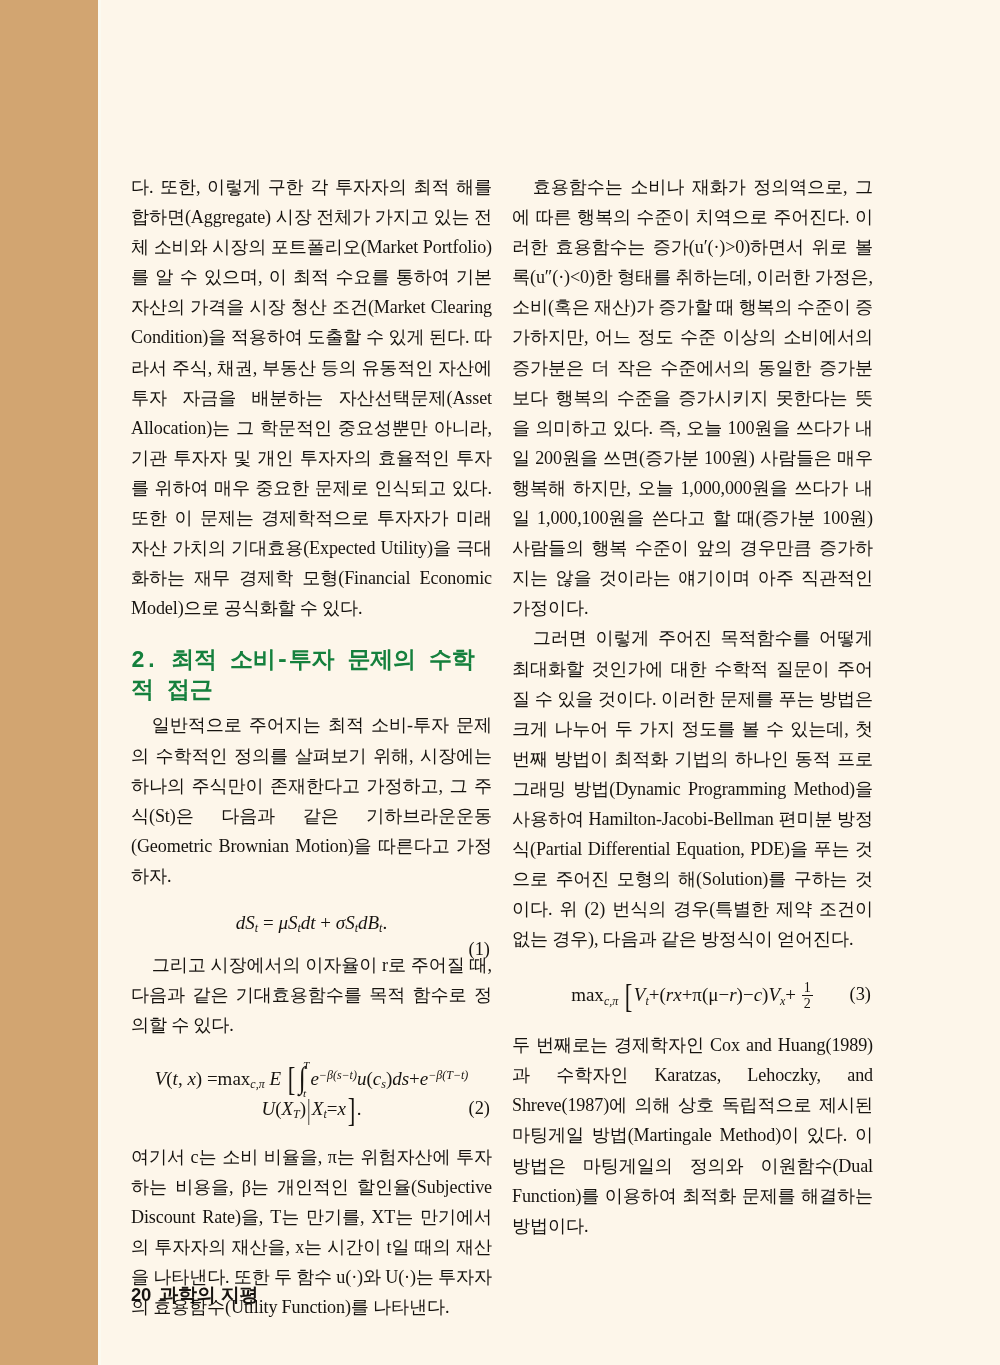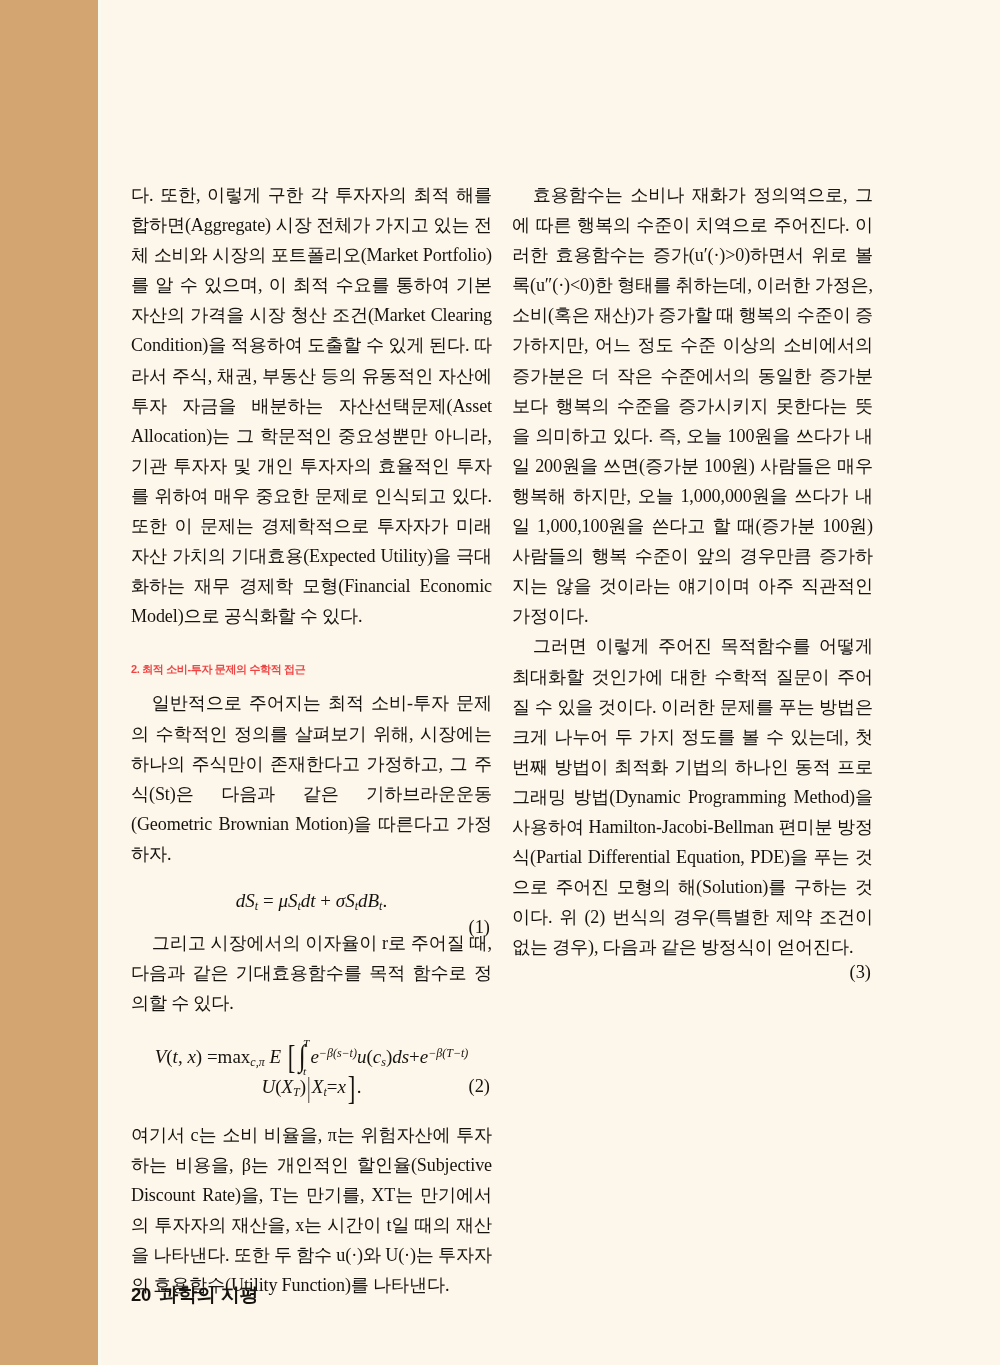--- a/index.html
+++ b/index.html
@@ -44,21 +44,21 @@
   #content {
     position: absolute;
     left: 131px;
     top: 172px;
     width: 742px;
     height: 1080px;
   }
 
   .col {
     position: absolute;
-    top: 8px;
+    top: 0;
     width: 361px;
   }
   #col-left  { left: 0; }
   #col-right { left: 381px; }
 
   p.para {
     margin: 0;
     font-size: 18.1px;
     line-height: 30.1px;
     color: #16130f;
@@ -66,25 +66,25 @@
     text-justify: inter-character;
     letter-spacing: -0.12px;
     word-spacing: -0.2px;
   }
   p.indent { text-indent: 1.15em; }
   p.para + p.para { margin-top: 0; }
 
   
   h2.section-head {
     margin: 23px 0 4px 0;
-    font-family: Liberation Sans, sans-serif;
-    font-size: 11px;
+    font-family: Liberation Mono, monospace;
+    font-size: 23px;
     line-height: 30px;
     font-weight: bold;
-    color: #ef4444;
+    color: #15803d;
     letter-spacing: -0.35px;
   }
 
   
   .eq-block {
     position: relative;
     margin: 18px 0 14px 0;
     font-size: 19px;
     line-height: 27px;
     color: #16130f;
@@ -201,23 +201,25 @@
       <p class="para" style="margin-top:18px;">여기서 c는 소비 비율을, π는 위험자산에 투자하는 비용을, β는 개인적인 할인율(Subjective Discount Rate)을, T는 만기를, XT는 만기에서의 투자자의 재산을, x는 시간이 t일 때의 재산을 나타낸다. 또한 두 함수 u(·)와 U(·)는 투자자의 효용함수(Utility Function)를 나타낸다.</p>
     </div>
 
     <div class="col" id="col-right">
 
       <p class="para indent">효용함수는 소비나 재화가 정의역으로, 그에 따른 행복의 수준이 치역으로 주어진다. 이러한 효용함수는 증가(u′(·)&gt;0)하면서 위로 볼록(u″(·)&lt;0)한 형태를 취하는데, 이러한 가정은, 소비(혹은 재산)가 증가할 때 행복의 수준이 증가하지만, 어느 정도 수준 이상의 소비에서의 증가분은 더 작은 수준에서의 동일한 증가분보다 행복의 수준을 증가시키지 못한다는 뜻을 의미하고 있다. 즉, 오늘 100원을 쓰다가 내일 200원을 쓰면(증가분 100원) 사람들은 매우 행복해 하지만, 오늘 1,000,000원을 쓰다가 내일 1,000,100원을 쓴다고 할 때(증가분 100원) 사람들의 행복 수준이 앞의 경우만큼 증가하지는 않을 것이라는 얘기이며 아주 직관적인 가정이다.</p>
 
       <p class="para indent">그러면 이렇게 주어진 목적함수를 어떻게 최대화할 것인가에 대한 수학적 질문이 주어질 수 있을 것이다. 이러한 문제를 푸는 방법은 크게 나누어 두 가지 정도를 볼 수 있는데, 첫 번째 방법이 최적화 기법의 하나인 동적 프로그래밍 방법(Dynamic Programming Method)을 사용하여 Hamilton-Jacobi-Bellman 편미분 방정식(Partial Differential Equation, PDE)을 푸는 것으로 주어진 모형의 해(Solution)를 구하는 것이다. 위 (2) 번식의 경우(특별한 제약 조건이 없는 경우), 다음과 같은 방정식이 얻어진다.</p>
 
       <div class="eq-block" style="margin-top:26px;margin-bottom:20px;">
+        <span class="eq-row"><span class="up">max</span><sub>c,π</sub>&nbsp;<span class="brk">[</span><span class="mathy">V</span><sub>t</sub>+(<span class="mathy">rx</span>+π(μ−<span class="mathy">r</span>)−<span class="mathy">c</span>)<span class="mathy">V</span><sub>x</sub>+&nbsp;<span class="frac"><span class="num">1</span><span class="den">2</span></span></span>
         <span class="eq-num" style="bottom:2px;">(3)</span>
       </div>
 
+      <p class="para">두 번째로는 경제학자인 Cox and Huang(1989)과 수학자인 Karatzas, Lehoczky, and Shreve(1987)에 의해 상호 독립적으로 제시된 마팅게일 방법(Martingale Method)이 있다. 이 방법은 마팅게일의 정의와 이원함수(Dual Function)를 이용하여 최적화 문제를 해결하는 방법이다.</p>
 
     </div>
 
   </div>
 
   <div id="footer">
     <span class="pg">20</span><span class="jn">과학의 지평</span>
   </div>
 
 </div>

